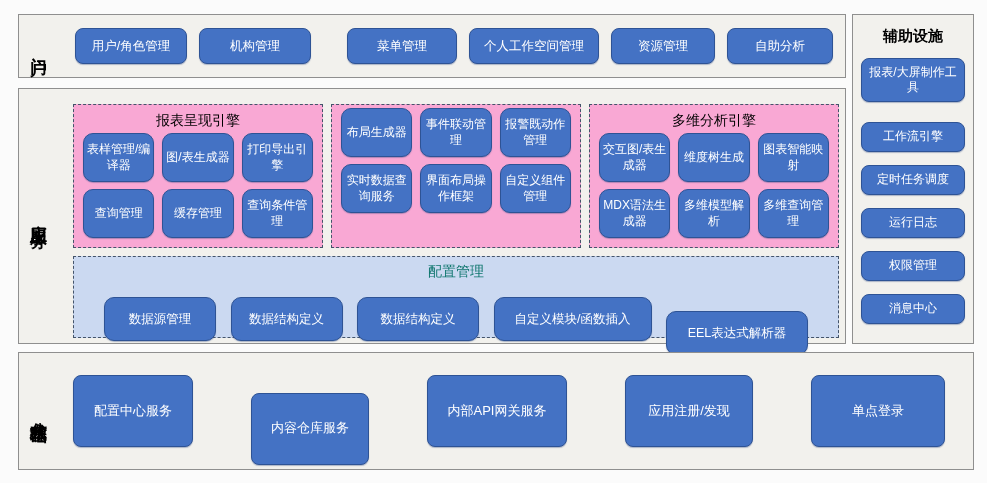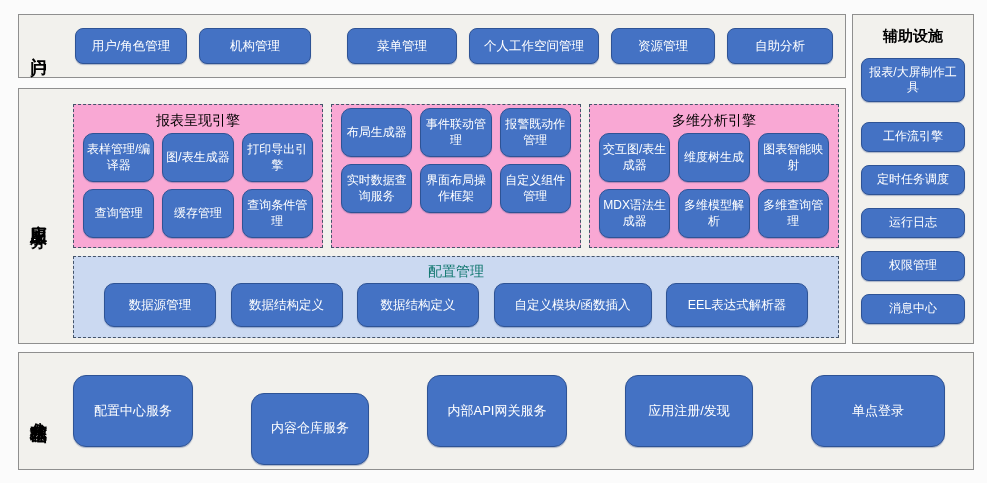--- a/index.html
+++ b/index.html
@@ -58,37 +58,37 @@
     position:absolute; left:54px; top:167px; width:766px; height:82px;
     background:#cbd9f1; border:1px dashed #44546a; padding:2px 30px 0 30px;
   }
   .config-title { text-align:center; font-size:14px; color:#0f766e; height:24px; line-height:24px; }
   .config-row { display:flex; align-items:center; justify-content:space-between; }
   .config-row .btn { height:44px; border-radius:10px; font-size:12.5px; padding:4px 10px; }
   .config-row .btn:nth-child(1){ min-width:112px; }
   .config-row .btn:nth-child(2){ min-width:112px; }
   .config-row .btn:nth-child(3){ min-width:122px;text-align:center; }
   .config-row .btn:nth-child(4){ min-width:158px; }
-  .config-row .btn:nth-child(5){ min-width:142px; }
+  .config-row .btn:nth-child(5){ min-width:142px;margin-top:28px; }
 
   
   .sec-aux { left:852px; top:14px; width:122px; height:330px; padding:8px 9px; }
   .aux-title { text-align:center; font-weight:700; font-size:15px; color:#000; margin:4px 0 12px; }
   .aux-col { display:flex; flex-direction:column; align-items:center; gap:13px; }
   .aux-col .btn { width:104px; min-height:30px; border-radius:8px; font-size:12px; padding:2px 4px; }
   .aux-col .btn:first-child { min-height:44px; margin-bottom:7px; }
 
   
   .sec-dist { left:18px; top:352px; width:956px; height:118px; }
   .sec-dist .v-label { position:absolute; left:11px; top:50%; transform:translateY(-50%); letter-spacing:1px; }
   .dist-row {
     position:absolute; left:54px; right:28px; top:0; bottom:0;
     display:flex; align-items:center; justify-content:space-between;
   }
-  .dist-row .btn { height:72px; border-radius:13px; font-size:13px; padding:0 12px; }
+  .dist-row .btn { height:72px; border-radius:8px; font-size:13px; padding:0 12px; }
   .dist-row .btn:nth-child(1){ min-width:120px; }
   .dist-row .btn:nth-child(2){ min-width:118px;margin-top:35px; }
   .dist-row .btn:nth-child(3){ min-width:140px; }
   .dist-row .btn:nth-child(4){ min-width:128px;text-align:right; }
   .dist-row .btn:nth-child(5){ min-width:134px; }
   .dist-row .btn:nth-child(6){ min-width:128px; }
 </style>
 </head>
 <body>
 

